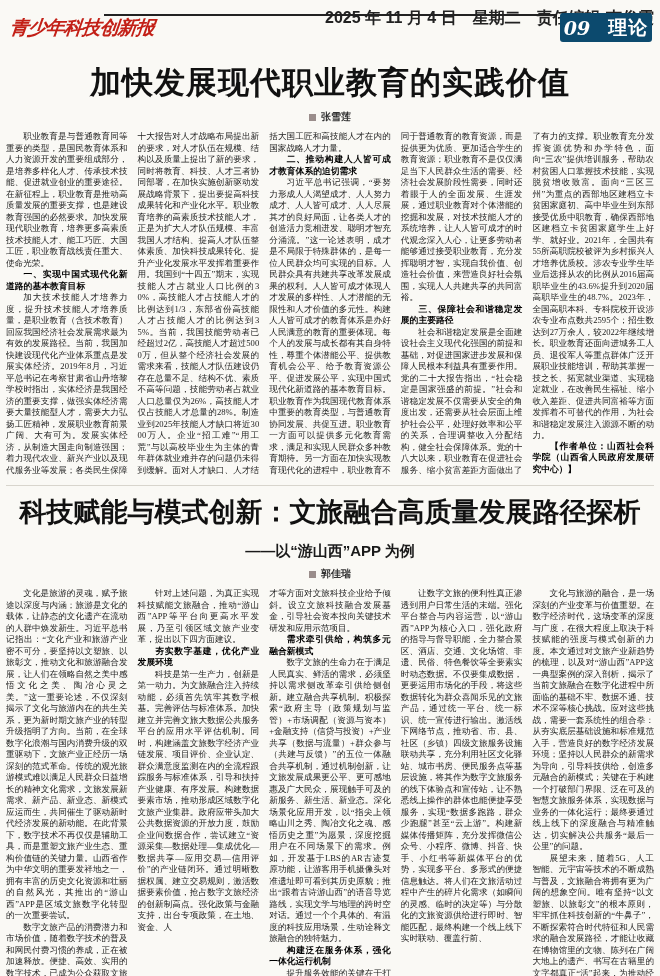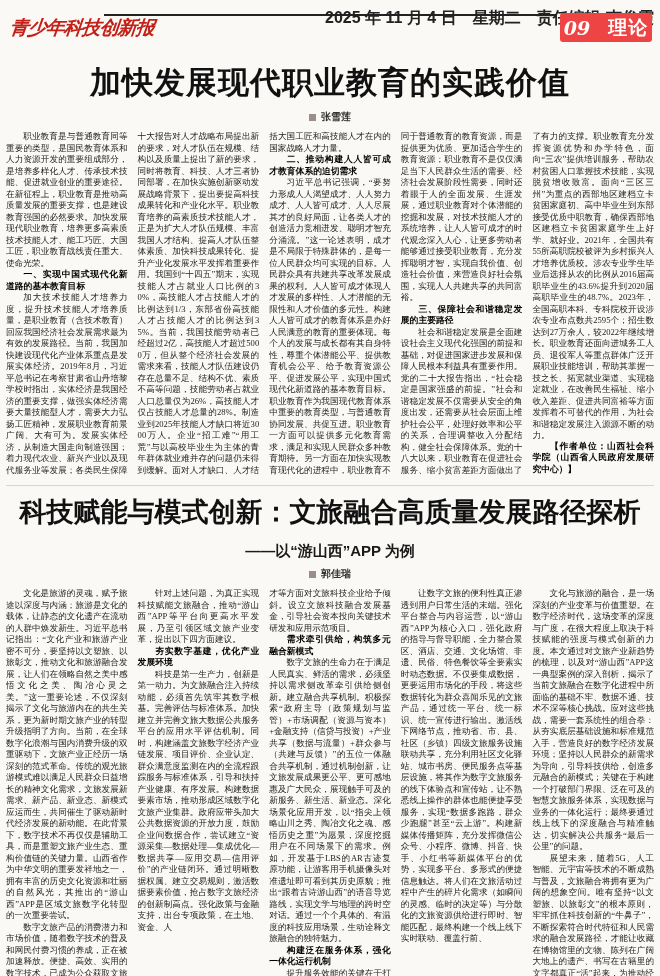--- a/index.html
+++ b/index.html
@@ -21,21 +21,21 @@
     font-style:italic;transform:skewX(-6deg);
     letter-spacing:-1px;white-space:nowrap;
   }
   .dateline{
     position:absolute;left:0;right:0;top:2px;text-align:right;
     font-size:16px;font-weight:bold;color:#222;
     font-family:"Liberation Sans","DejaVu Sans",sans-serif;
   }
   .badge{
     position:absolute;right:2px;top:7px;width:92px;height:29px;
-    background:#ef4444;border-radius:3px;color:#fff;
+    background:#0c4a6e;border-radius:3px;color:#fff;
     display:flex;align-items:center;justify-content:center;gap:18px;
   }
   .badge .num{font-family:"DejaVu Serif",serif;font-style:italic;font-size:19px;font-weight:bold;}
   .badge .lab{font-family:"Liberation Sans","DejaVu Sans",sans-serif;font-size:19px;font-weight:bold;letter-spacing:1px;}
 
   
   .a1-title{
     margin-top:8px;text-align:center;
     font-family:"Liberation Sans","DejaVu Sans",sans-serif;
     font-size:31px;font-weight:900;letter-spacing:1px;color:#111;

